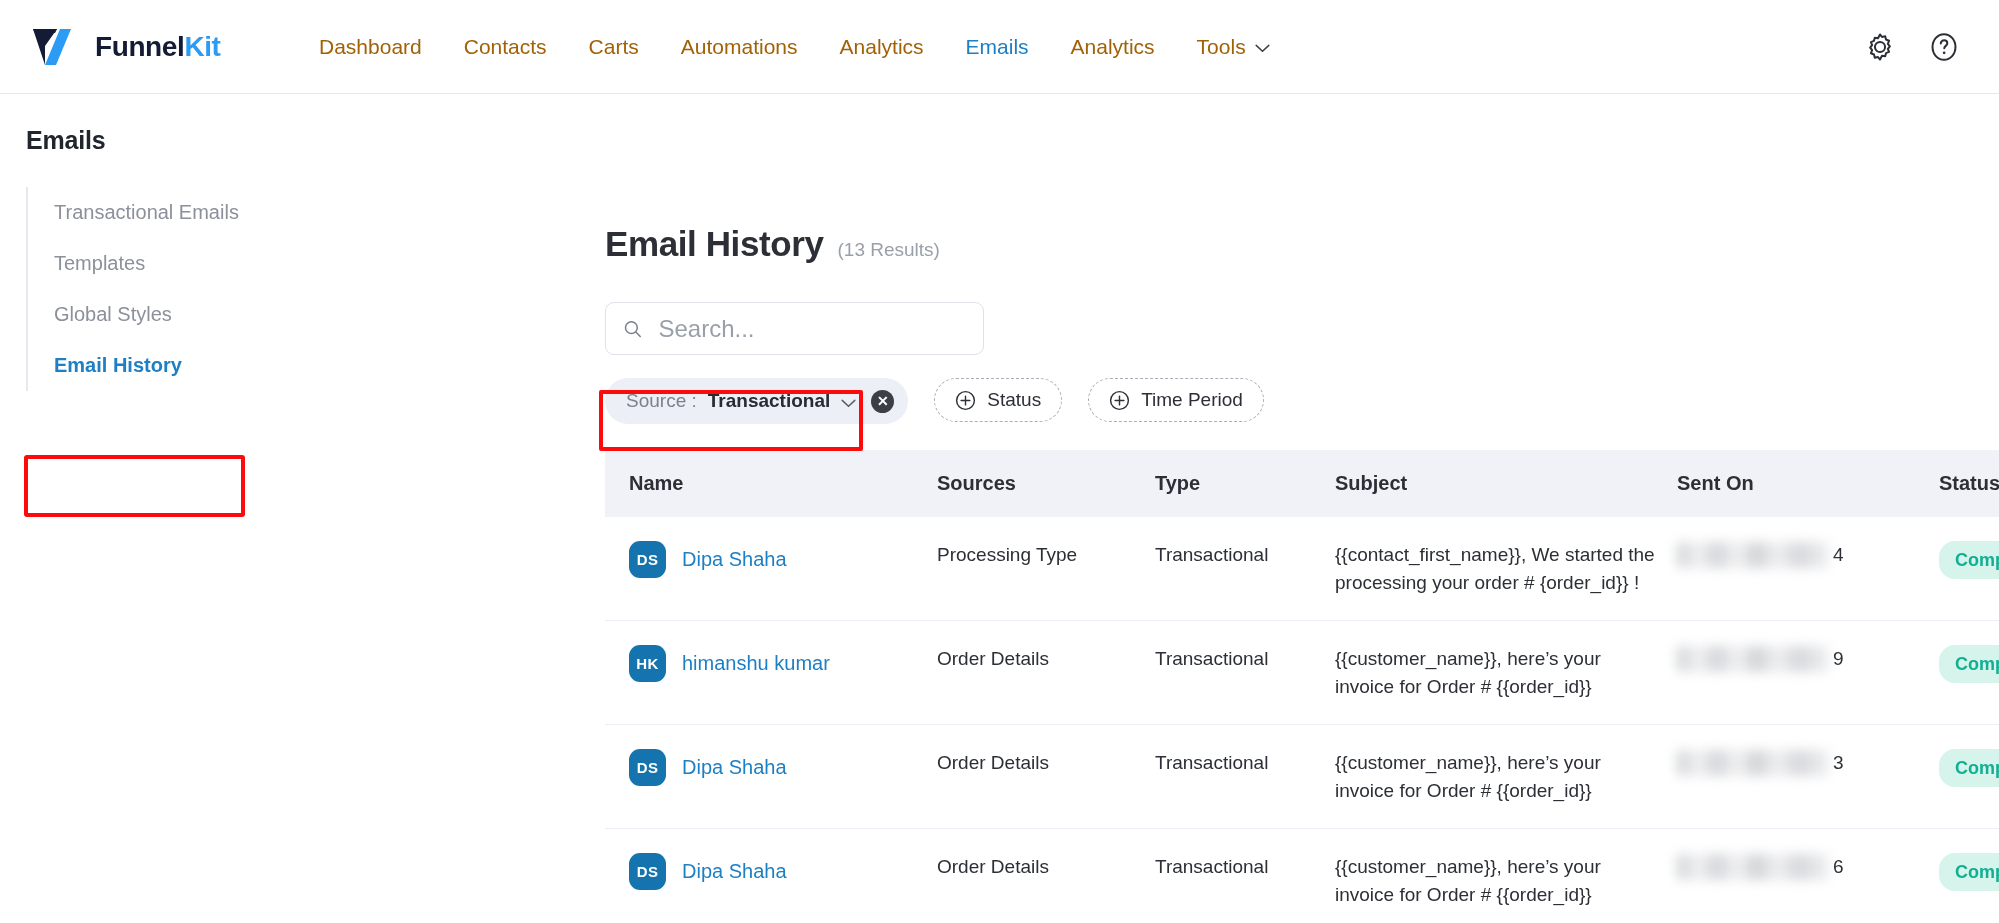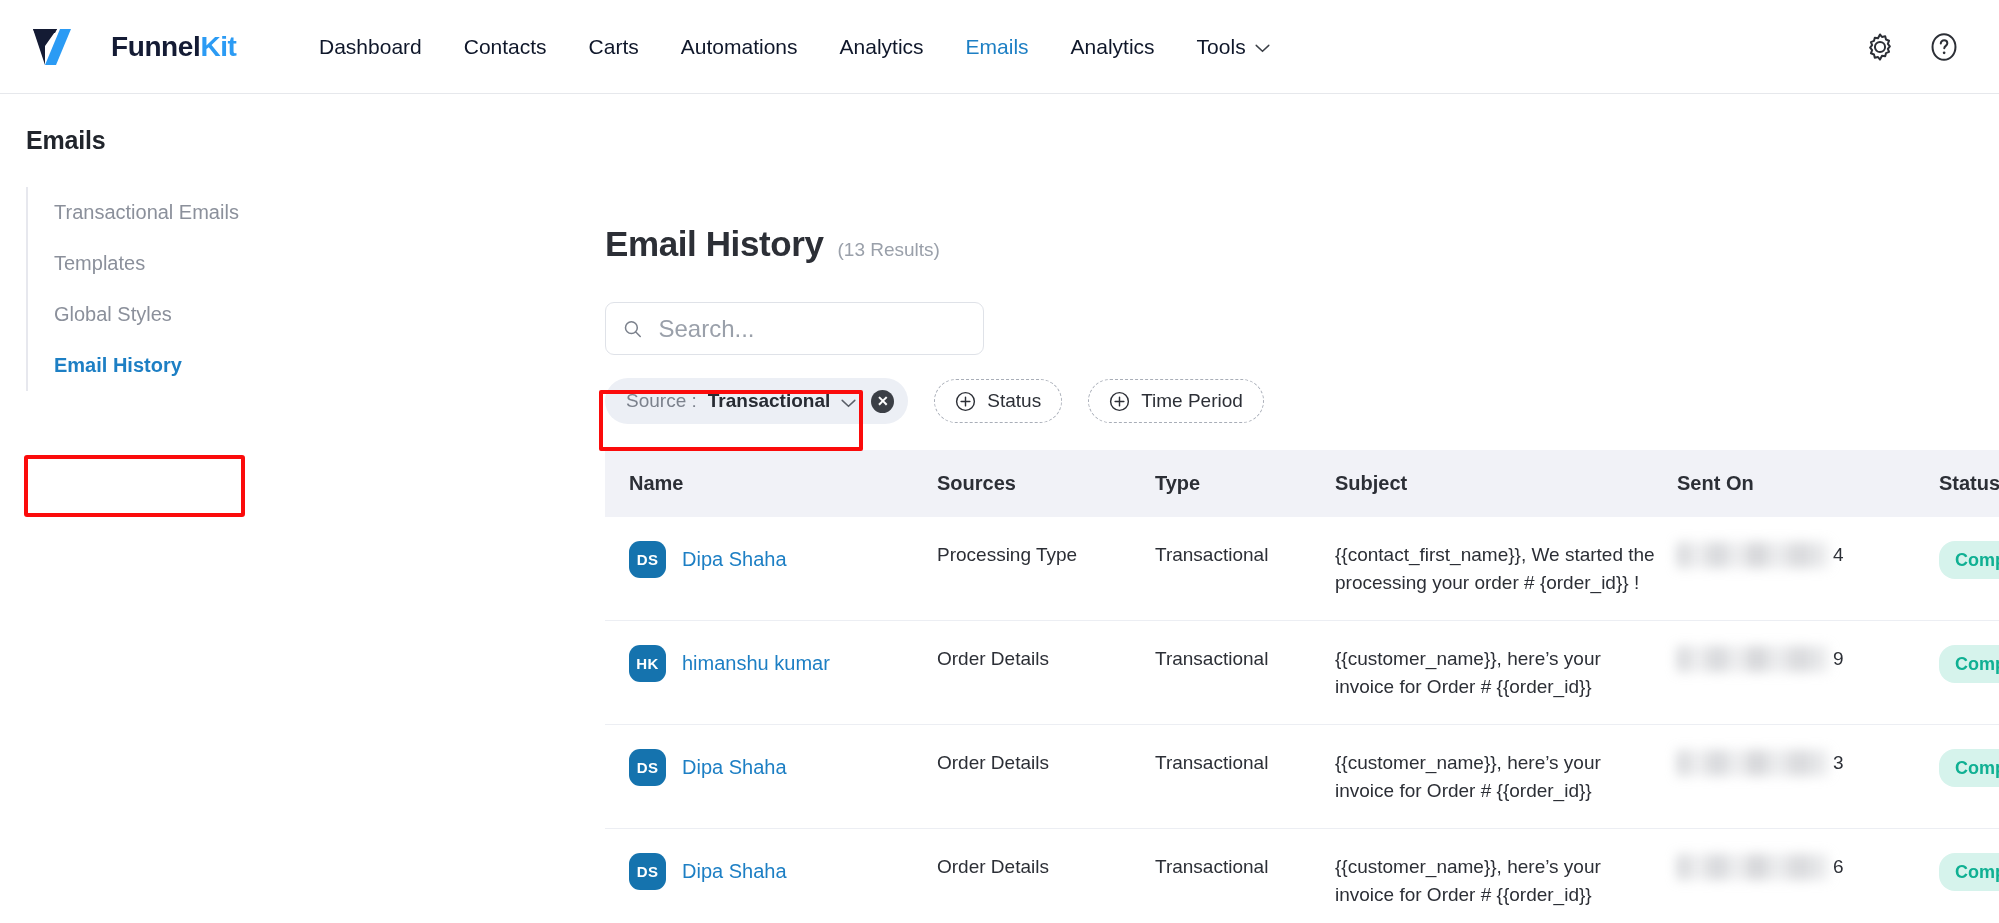--- a/index.html
+++ b/index.html
@@ -19,42 +19,42 @@
     background: #ffffff;
     border-bottom: 1px solid #e6e8ec;
     display: flex;
     align-items: center;
     padding: 0 38px 0 30px;
     position: relative;
   }
   .brand {
     display: flex;
     align-items: center;
-    gap: 25px;
+    gap: 9px;
     width: 260px;
     flex: 0 0 auto;
   }
   .brand-logo { width: 56px; height: 42px; display: block; }
   .brand-name {
     font-size: 28px;
     font-weight: bold;
     letter-spacing: -0.4px;
     color: #141b34;
   }
   .brand-name .kit { color: #2b9bf4; }
 
   .mainnav {
     display: flex;
     align-items: center;
     gap: 0px;
     margin-left: 8px;
   }
   .navitem {
     font-size: 21px;
-    color: #0f172a;
+    color: #a16207;
     padding: 10px 21px;
     white-space: nowrap;
     cursor: pointer;
     display: flex;
     align-items: center;
     gap: 9px;
   }
   .navitem.active { color: #1d7fc4; }
   .chev {
     width: 15px; height: 9px;
@@ -171,21 +171,21 @@
     color: #9aa0aa;
     font-family: "Liberation Sans", sans-serif;
     background: transparent;
     width: 100%;
   }
   .search-input::placeholder { color: #9aa0aa; }
 
   .filters {
     margin-top: 23px;
     display: flex;
-    align-items: center;
+    align-items: flex-start;
     gap: 26px;
     position: relative;
     height: 46px;
   }
   .chip-filled {
     height: 46px;
     background: #eceff5;
     border-radius: 23px;
     display: flex;
     align-items: center;

